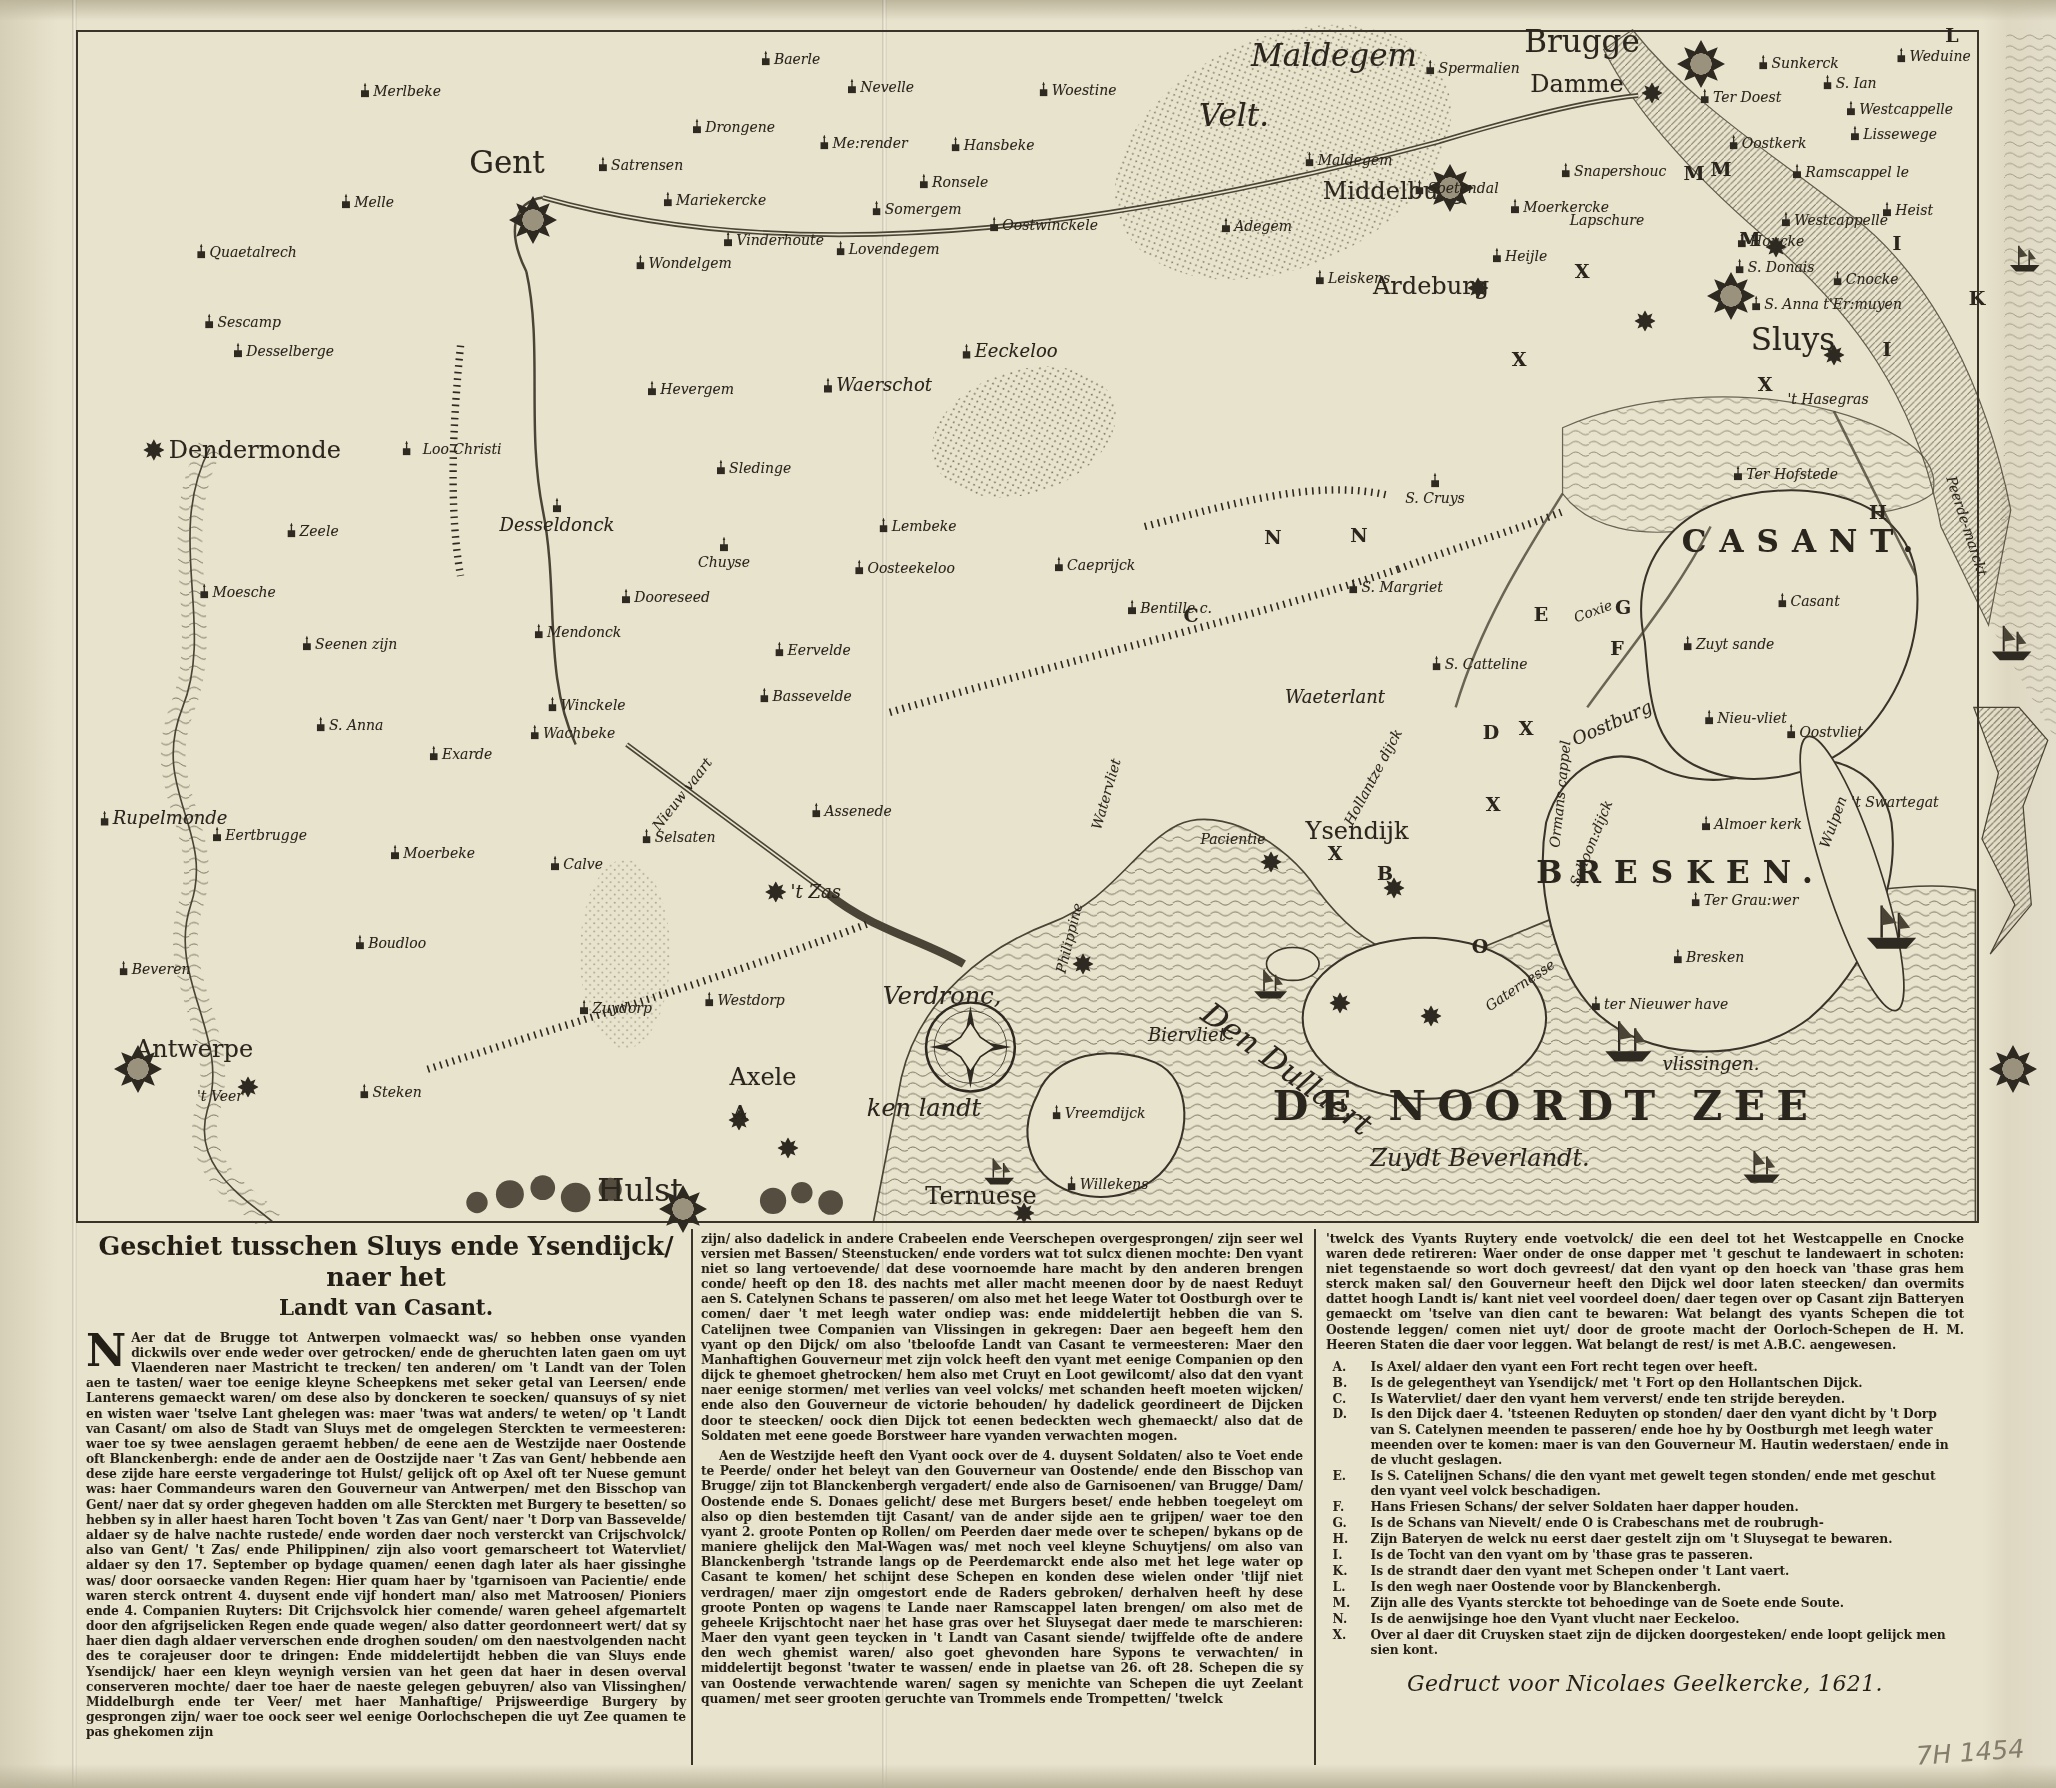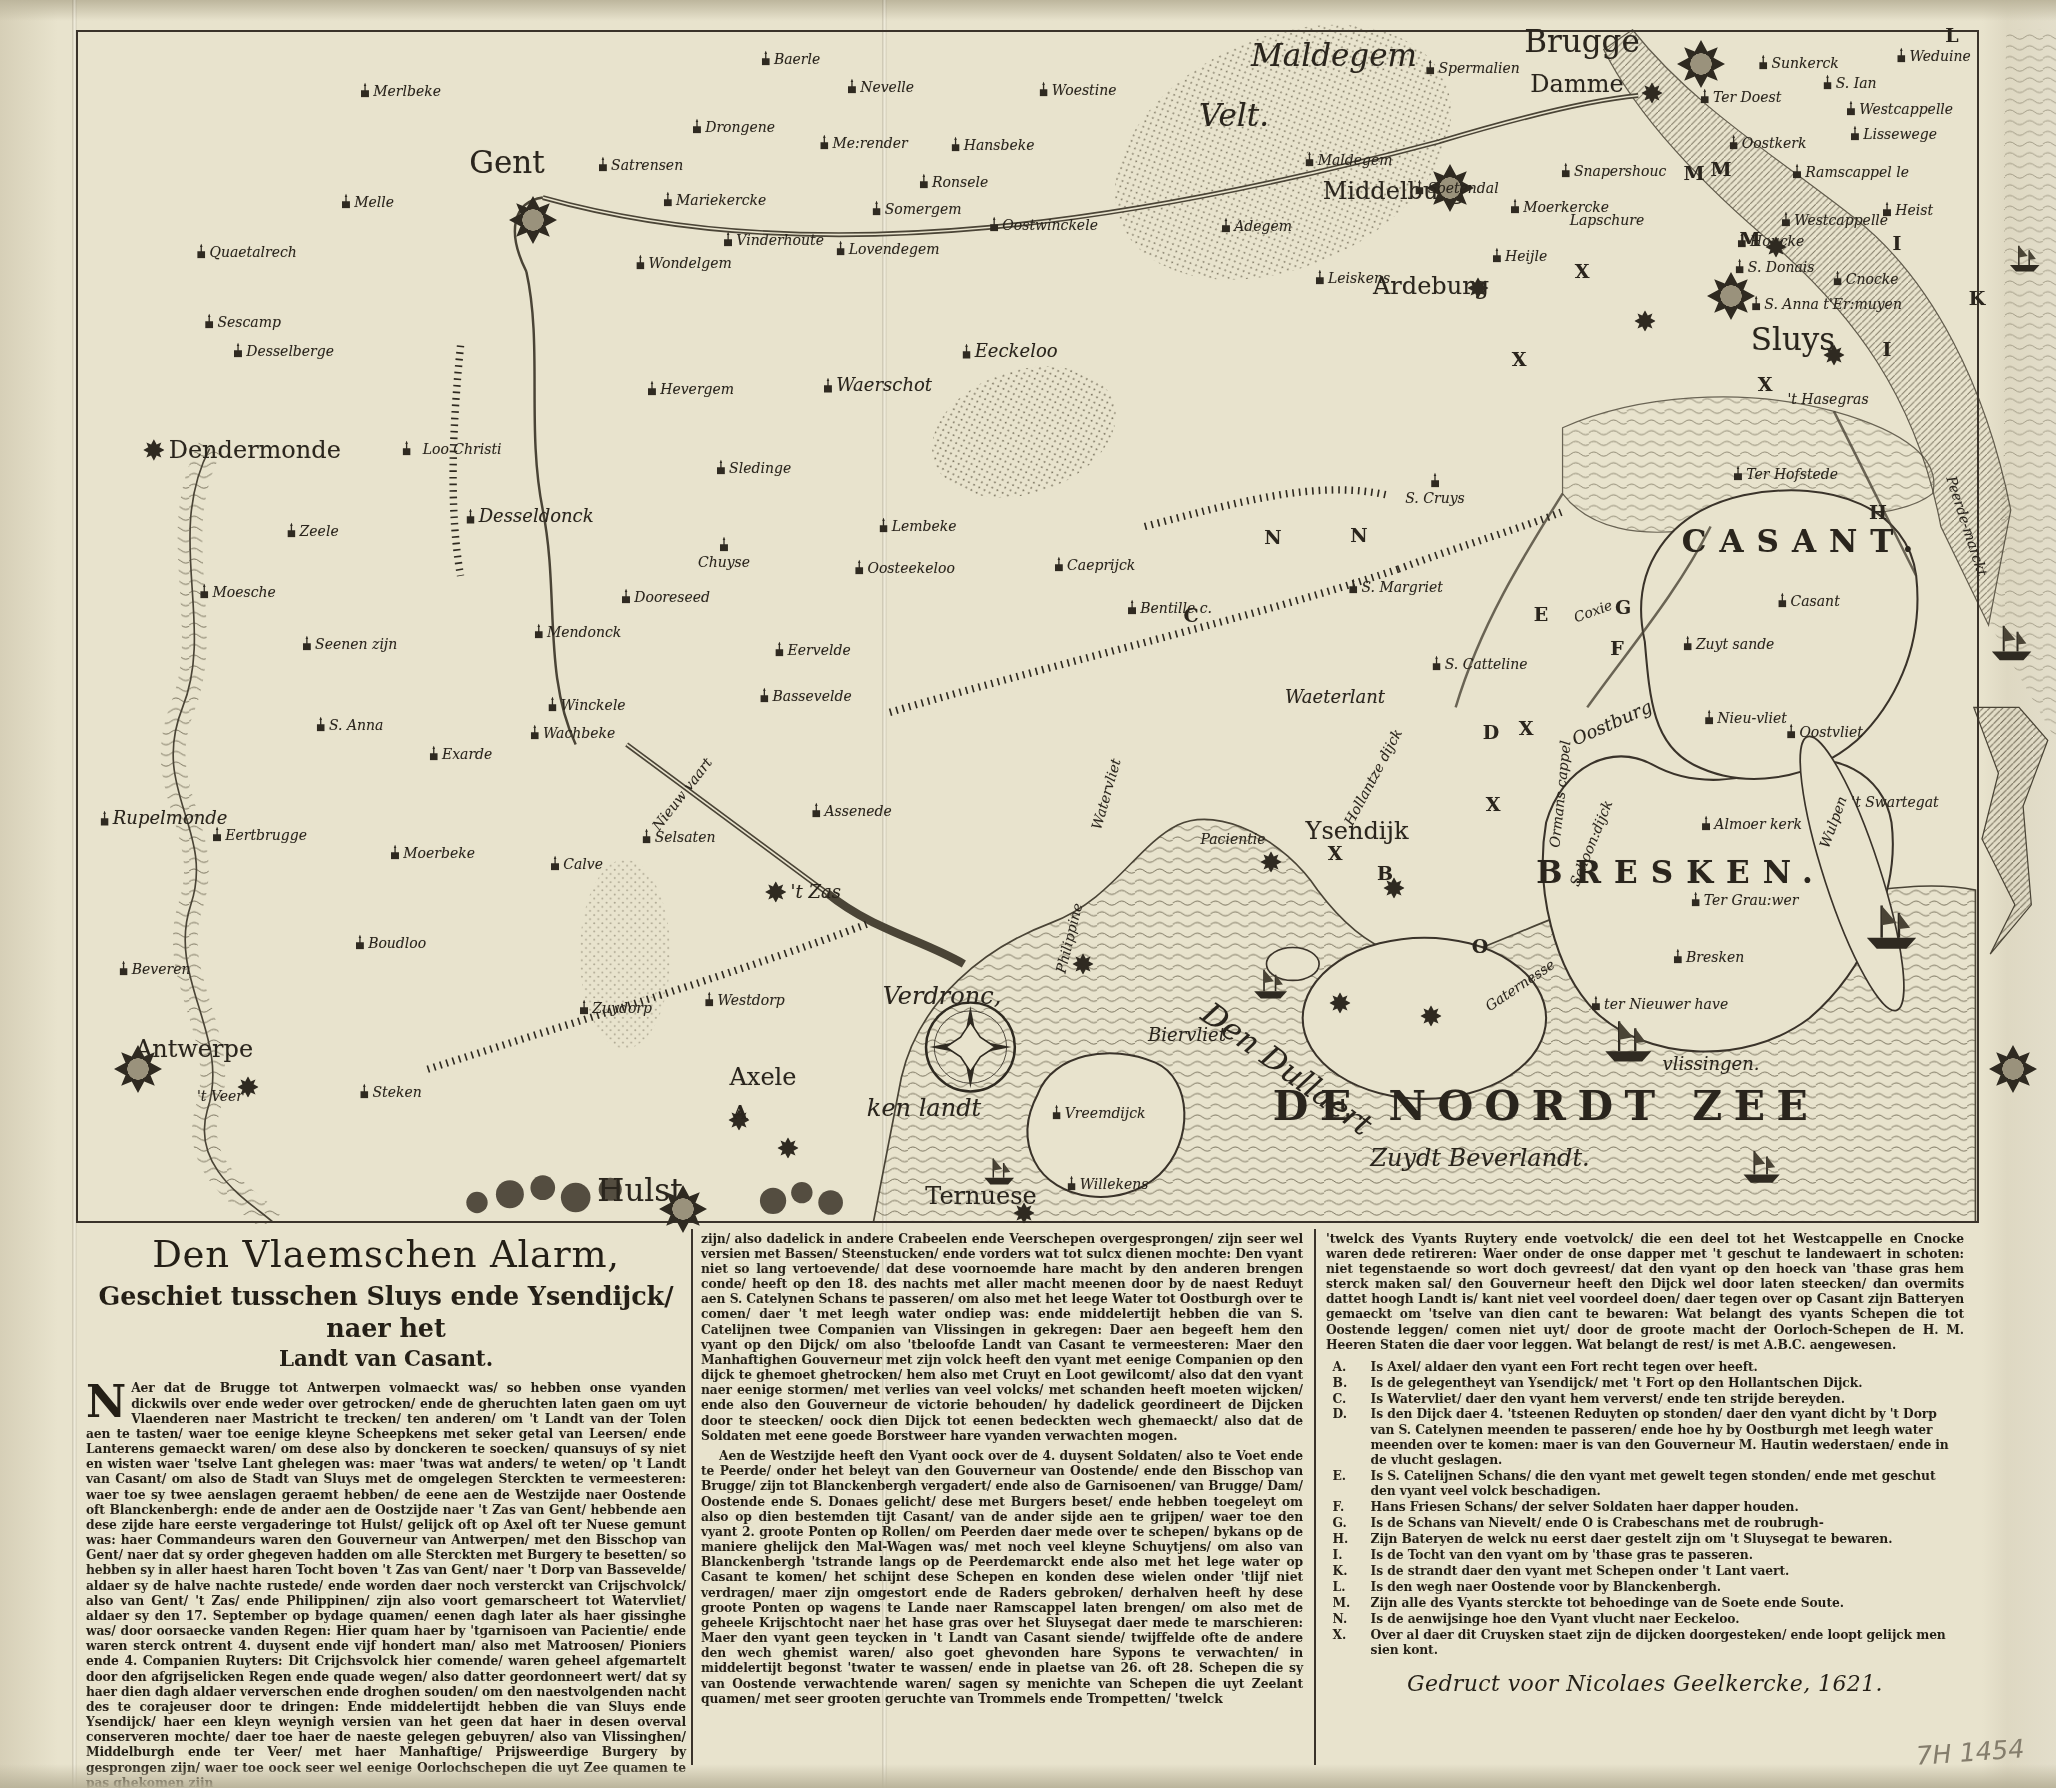--- a/index.html
+++ b/index.html
@@ -265,21 +265,21 @@
         <span>Loo Christi</span>
       </div>
       <div class="ml s-lg" style="left: 242px; top: 450px;">
         <span class="mi mi-fort"></span>
         <span>Dendermonde</span>
       </div>
       <div class="ml s-sm" style="left: 313px; top: 530px;">
         <span class="mi mi-church"></span>
         <span>Zeele</span>
       </div>
-      <div class="ml s-md" style="left: 530px; top: 516px;">
+      <div class="ml s-md" style="left: 557px; top: 516px; flex-direction: column;">
         <span class="mi mi-church"></span>
         <span>Desseldonck</span>
       </div>
       <div class="ml s-sm" style="left: 238px; top: 591px;">
         <span class="mi mi-church"></span>
         <span>Moesche</span>
       </div>
       <div class="ml s-sm" style="left: 350px; top: 643px;">
         <span class="mi mi-church"></span>
         <span>Seenen zijn</span>
@@ -760,21 +760,20 @@
       <div class="ml s-mk" style="left: 1335px; top: 853px;">
         <span>X</span>
       </div>
     </div>
 
   <div id="sheet">
     <div class="colrule" style="left:691px"></div>
     <div class="colrule" style="left:1314px"></div>
 
     <div class="tcol" id="col1">
-      <div class="ttl">Den Vlaemschen Alarm,</div>
       <div class="sub1">Geschiet tusschen Sluys ende Ysendijck/ naer het</div>
       <div class="sub2">Landt van Casant.</div>
       <div class="par">
         <span class="dropcap">N</span><span>Aer dat de Brugge tot Antwerpen volmaeckt was/ so hebben onse vyanden dickwils over ende weder over getrocken/ ende de gheruchten laten gaen om uyt Vlaenderen naer Mastricht te trecken/ ten anderen/ om 't Landt van der Tolen aen te tasten/ waer toe eenige kleyne Scheepkens met seker getal van Leersen/ ende Lanterens gemaeckt waren/ om dese also by donckeren te soecken/ quansuys of sy niet en wisten waer 'tselve Lant ghelegen was: maer 'twas wat anders/ te weten/ op 't Landt van Casant/ om also de Stadt van Sluys met de omgelegen Sterckten te vermeesteren: waer toe sy twee aenslagen geraemt hebben/ de eene aen de Westzijde naer Oostende oft Blanckenbergh: ende de ander aen de Oostzijde naer 't Zas van Gent/ hebbende aen dese zijde hare eerste vergaderinge tot Hulst/ gelijck oft op Axel oft ter Nuese gemunt was: haer Commandeurs waren den Gouverneur van Antwerpen/ met den Bisschop van Gent/ naer dat sy order ghegeven hadden om alle Sterckten met Burgery te besetten/ so hebben sy in aller haest haren Tocht boven 't Zas van Gent/ naer 't Dorp van Bassevelde/ aldaer sy de halve nachte rustede/ ende worden daer noch versterckt van Crijschvolck/ also van Gent/ 't Zas/ ende Philippinen/ zijn also voort gemarscheert tot Watervliet/ aldaer sy den 17. September op bydage quamen/ eenen dagh later als haer gissinghe was/ door oorsaecke vanden Regen: Hier quam haer by 'tgarnisoen van Pacientie/ ende waren sterck ontrent 4. duysent ende vijf hondert man/ also met Matroosen/ Pioniers ende 4. Companien Ruyters: Dit Crijchsvolck hier comende/ waren geheel afgemartelt door den afgrijselicken Regen ende quade wegen/ also datter geordonneert wert/ dat sy haer dien dagh aldaer ververschen ende droghen souden/ om den naestvolgenden nacht des te corajeuser door te dringen: Ende middelertijdt hebben die van Sluys ende Ysendijck/ haer een kleyn weynigh versien van het geen dat haer in desen overval conserveren mochte/ daer toe haer de naeste gelegen gebuyren/ also van Vlissinghen/ Middelburgh ende ter Veer/ met haer Manhaftige/ Prijsweerdige Burgery by gesprongen zijn/ waer toe oock seer wel eenige Oorlochschepen die uyt Zee quamen te pas ghekomen zijn</span>
       </div>
     </div>
 
     <div class="tcol" id="col2">
       <div class="par">zijn/ also dadelick in andere Crabeelen ende Veerschepen overgesprongen/ zijn seer wel versien met Bassen/ Steenstucken/ ende vorders wat tot sulcx dienen mochte: Den vyant niet so lang vertoevende/ dat dese voornoemde hare macht by den anderen brengen conde/ heeft op den 18. des nachts met aller macht meenen door by de naest Reduyt aen S. Catelynen Schans te passeren/ om also met het leege Water tot Oostburgh over te comen/ daer 't met leegh water ondiep was: ende middelertijt hebben die van S. Catelijnen twee Companien van Vlissingen in gekregen: Daer aen begeeft hem den vyant op den Dijck/ om also 'tbeloofde Landt van Casant te vermeesteren: Maer den Manhaftighen Gouverneur met zijn volck heeft den vyant met eenige Companien op den dijck te ghemoet ghetrocken/ hem also met Cruyt en Loot gewilcomt/ also dat den vyant naer eenige stormen/ met verlies van veel volcks/ met schanden heeft moeten wijcken/ ende also den Gouverneur de victorie behouden/ hy dadelick geordineert de Dijcken door te steecken/ oock dien Dijck tot eenen bedeckten wech ghemaeckt/ also dat de Soldaten met eene goede Borstweer hare vyanden verwachten mogen.</div>
       <div class="par ind">Aen de Westzijde heeft den Vyant oock over de 4. duysent Soldaten/ also te Voet ende te Peerde/ onder het beleyt van den Gouverneur van Oostende/ ende den Bisschop van Brugge/ zijn tot Blanckenbergh vergadert/ ende also de Garnisoenen/ van Brugge/ Dam/ Oostende ende S. Donaes gelicht/ dese met Burgers beset/ ende hebben toegeleyt om also op dien bestemden tijt Casant/ van de ander sijde aen te grijpen/ waer toe den vyant 2. groote Ponten op Rollen/ om Peerden daer mede over te schepen/ bykans op de maniere ghelijck den Mal-Wagen was/ met noch veel kleyne Schuytjens/ om also van Blanckenbergh 'tstrande langs op de Peerdemarckt ende also met het lege water op Casant te komen/ het schijnt dese Schepen en konden dese wielen onder 'tlijf niet verdragen/ maer zijn omgestort ende de Raders gebroken/ derhalven heeft hy dese groote Ponten op wagens te Lande naer Ramscappel laten brengen/ om also met de geheele Krijschtocht naer het hase gras over het Sluysegat daer mede te marschieren: Maer den vyant geen teycken in 't Landt van Casant siende/ twijffelde ofte de andere den wech ghemist waren/ also goet ghevonden hare Sypons te verwachten/ in middelertijt begonst 'twater te wassen/ ende in plaetse van 26. oft 28. Schepen die sy van Oostende verwachtende waren/ sagen sy menichte van Schepen die uyt Zeelant quamen/ met seer grooten geruchte van Trommels ende Trompetten/ 'twelck</div>

